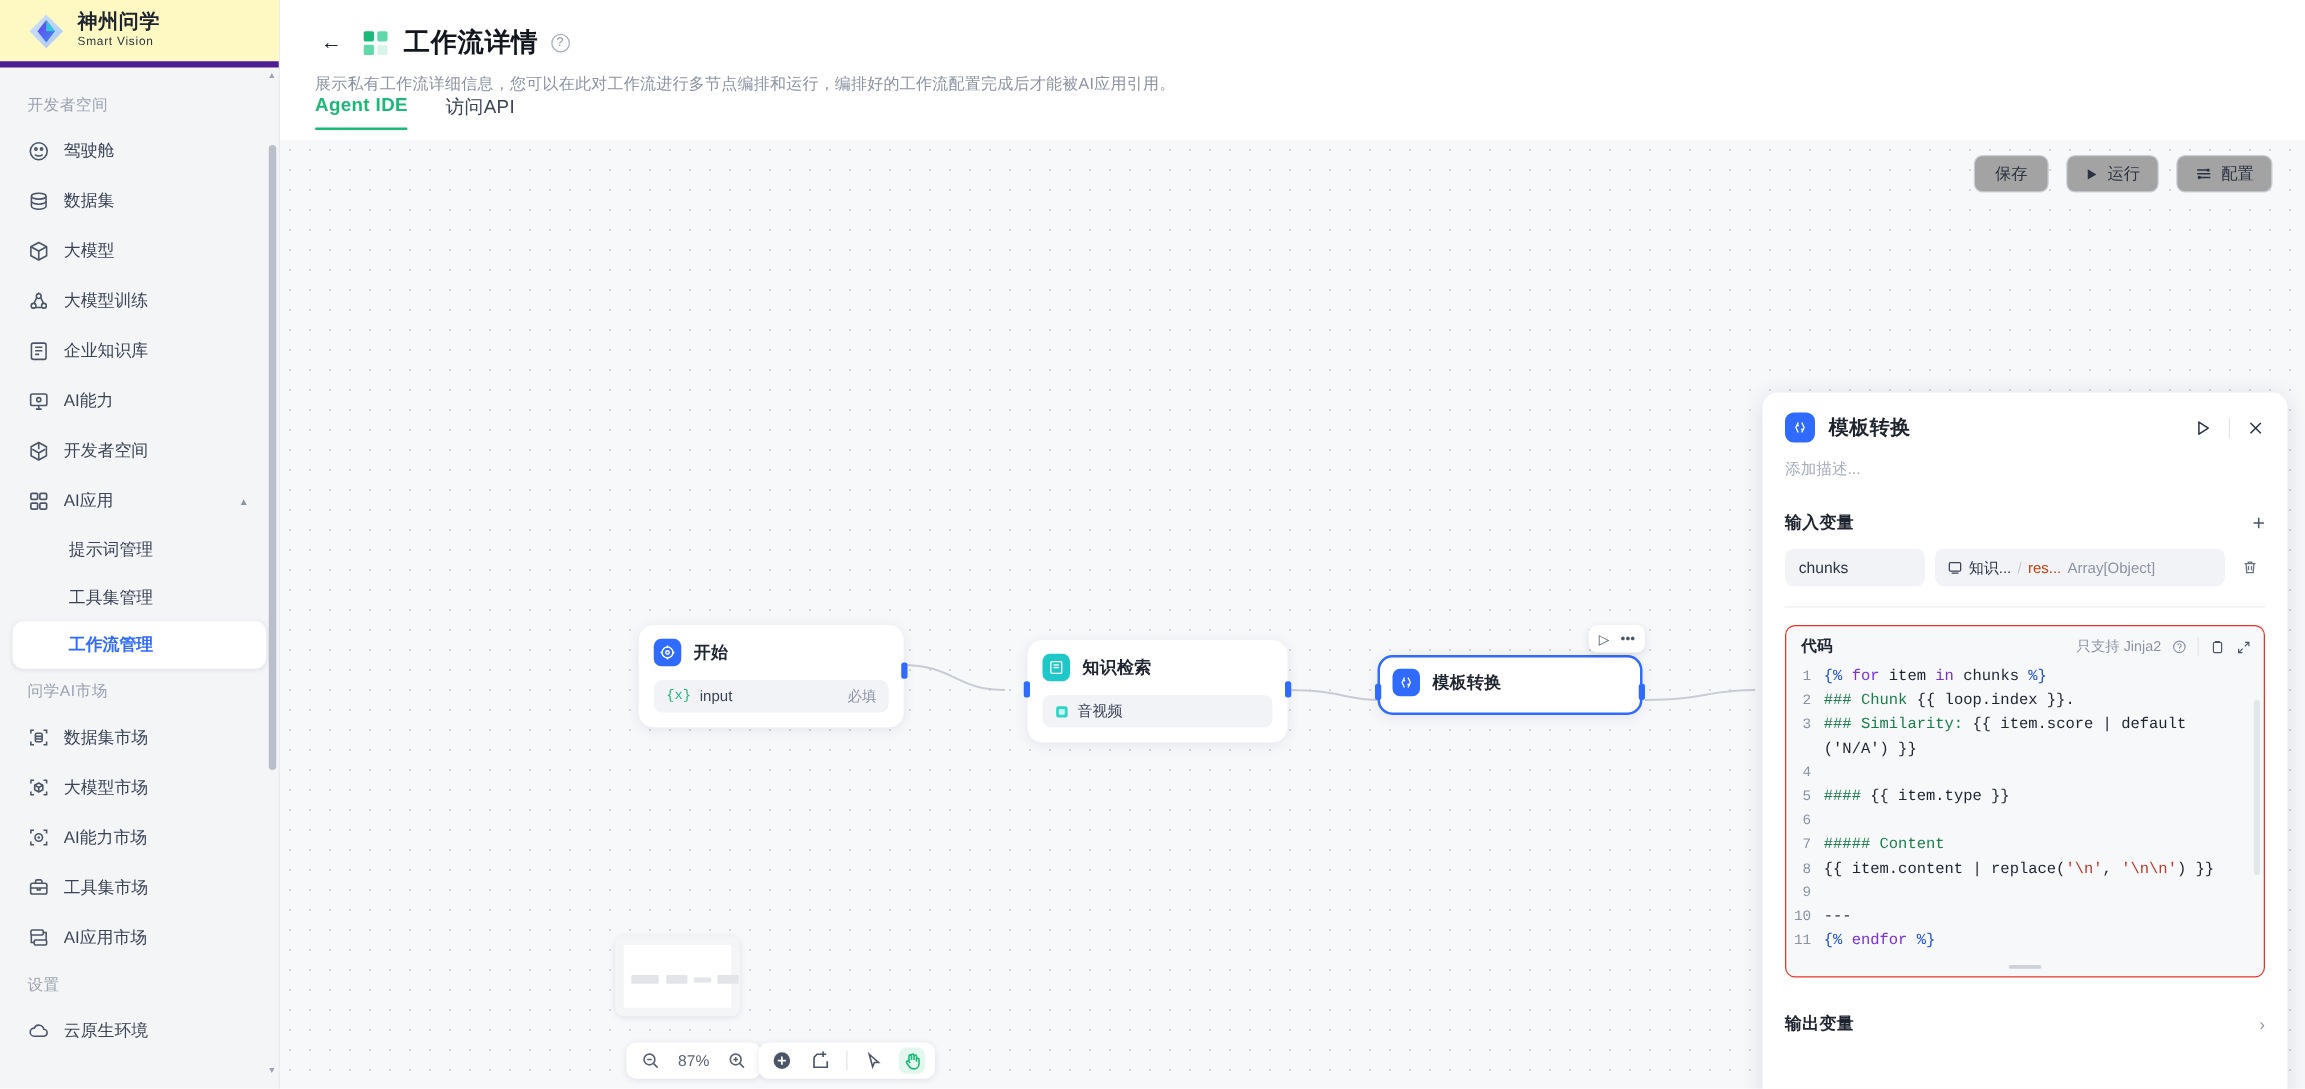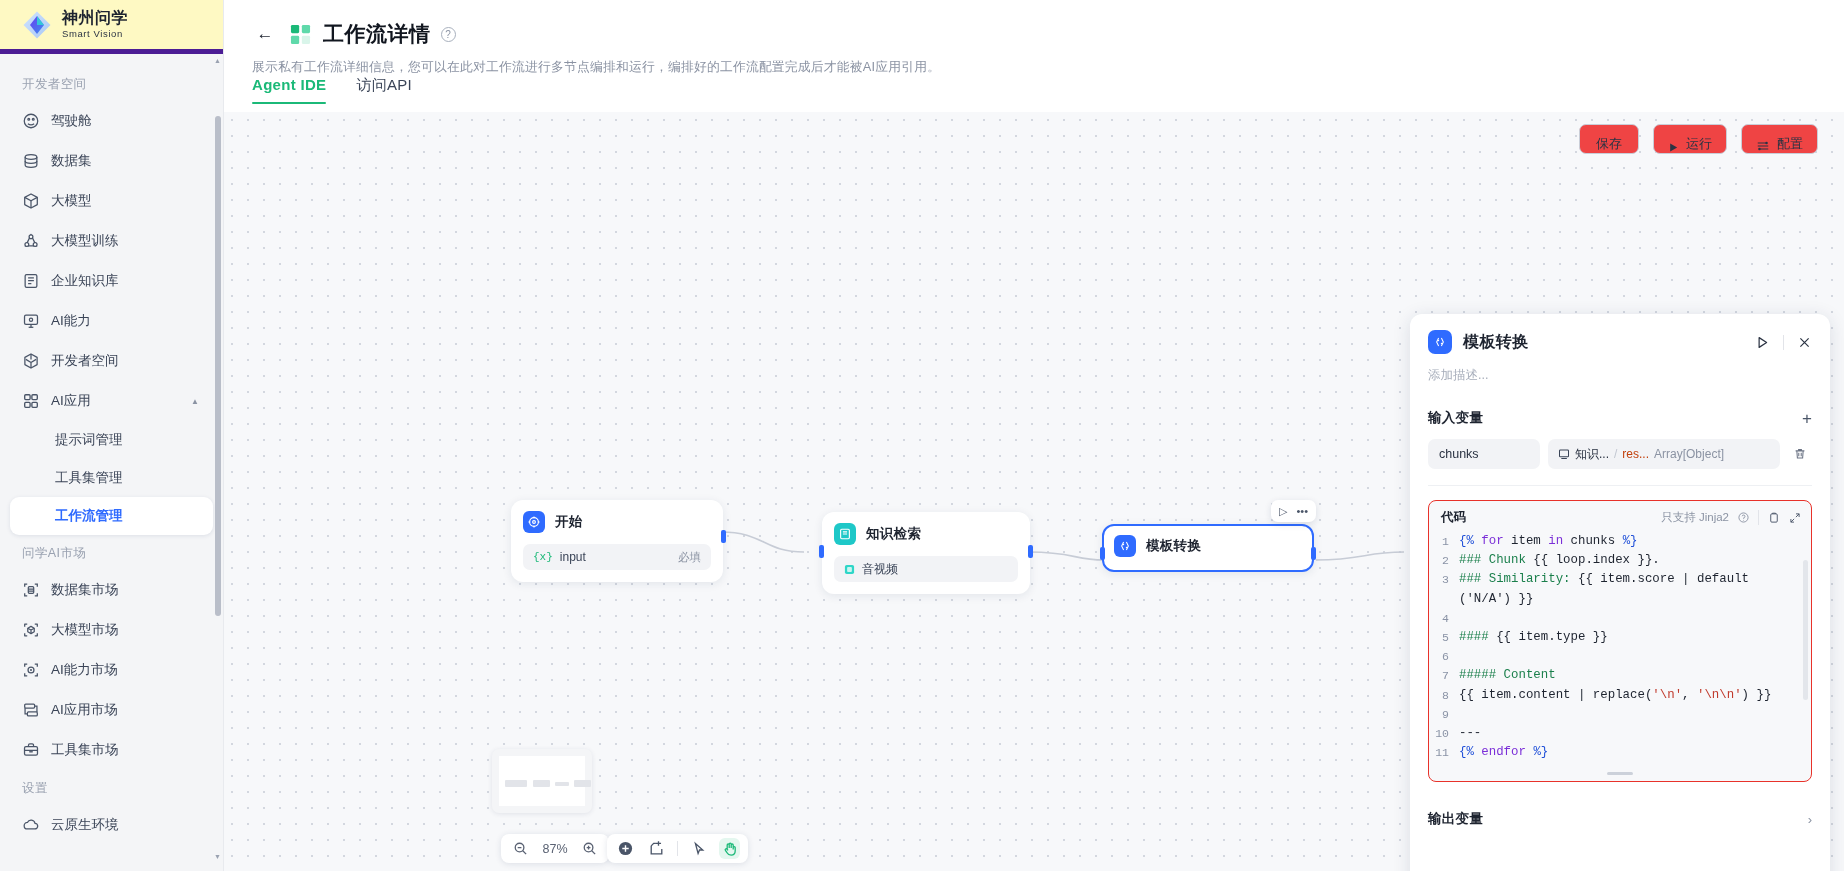--- a/index.html
+++ b/index.html
@@ -148,21 +148,21 @@
   }
   .tb-sep { width: 1px; height: 15px; background: #e2e4e9; }
   .tb-btn { width:21px; height:21px; display:flex; align-items:center; justify-content:center; cursor:pointer; color:#4a5568; border-radius:6px;}
   .tb-btn.on { background: #e4f7ef; color: #1bb978; }
 
   .action-bar {
     position: absolute; right: 26px; top: 12px; display: flex; gap: 14px; z-index: 6;
   }
   .abtn {
     height: 30px; min-width: 60px; border: 1px solid #c9ced8; border-radius: 7px;
-    background: #ef4444; display: flex; align-items: flex-end; justify-content: center;
+    background: #a3a3a3; display: flex; align-items: center; justify-content: center;
     gap: 7px; font-size: 13px; color: #2b3343; padding: 0 14px; cursor: pointer;
   }
 
   
   .panel {
     position: absolute; right: 14px; top: 202px; width: 420px; height: 640px;
     background: #ffffff; border-radius: 12px;
     box-shadow: 0 3px 18px rgba(25,40,80,.13); z-index: 8;
     display: flex; flex-direction: column; padding: 16px 18px 0 18px;
   }
@@ -406,37 +406,37 @@
             <circle cx="10" cy="10" r="3.3"></circle>
               <circle cx="10" cy="10" r="1.1" fill="#4a5568" stroke="none"></circle>
           </svg>
         </span>
         <span>AI能力市场</span>
       </div>
 
       <div class="nav-item">
         <span class="ico">
           <svg width="18" height="18" viewBox="0 0 20 20" fill="none" stroke="#4a5568" stroke-width="1.4">
+            <rect x="2.8" y="6.2" width="14.4" height="9.6" rx="1.6"></rect>
+            <path d="M7.2 6.2V4.6a1.4 1.4 0 0 1 1.4-1.4h2.8a1.4 1.4 0 0 1 1.4 1.4v1.6"></path>
+            <path d="M2.8 10.4h14.4M8.8 10.4v1.8h2.4v-1.8"></path>
+          </svg>
+        </span>
+        <span>工具集市场</span>
+      </div>
+
+      <div class="nav-item">
+        <span class="ico">
+          <svg width="18" height="18" viewBox="0 0 20 20" fill="none" stroke="#4a5568" stroke-width="1.4">
             <rect x="3" y="3.4" width="11" height="4.4" rx="1.1"></rect>
               <rect x="6" y="12.2" width="11" height="4.4" rx="1.1"></rect>
             <path d="M14 5.6h2.6v6.6M6 14.4H3.4V7.8"></path>
           </svg>
         </span>
         <span>AI应用市场</span>
-      </div>
-
-      <div class="nav-item">
-        <span class="ico">
-          <svg width="18" height="18" viewBox="0 0 20 20" fill="none" stroke="#4a5568" stroke-width="1.4">
-            <rect x="2.8" y="6.2" width="14.4" height="9.6" rx="1.6"></rect>
-            <path d="M7.2 6.2V4.6a1.4 1.4 0 0 1 1.4-1.4h2.8a1.4 1.4 0 0 1 1.4 1.4v1.6"></path>
-            <path d="M2.8 10.4h14.4M8.8 10.4v1.8h2.4v-1.8"></path>
-          </svg>
-        </span>
-        <span>工具集市场</span>
       </div>
 
       <div class="nav-group-title">设置</div>
 
       <div class="nav-item">
         <span class="ico">
           <svg width="18" height="18" viewBox="0 0 20 20" fill="none" stroke="#4a5568" stroke-width="1.4">
             <path d="M6 14.4h8.2a3.1 3.1 0 0 0 .3-6.2A4.5 4.5 0 0 0 6 7.2a3.6 3.6 0 0 0 0 7.2z"></path>
           </svg>
         </span>

